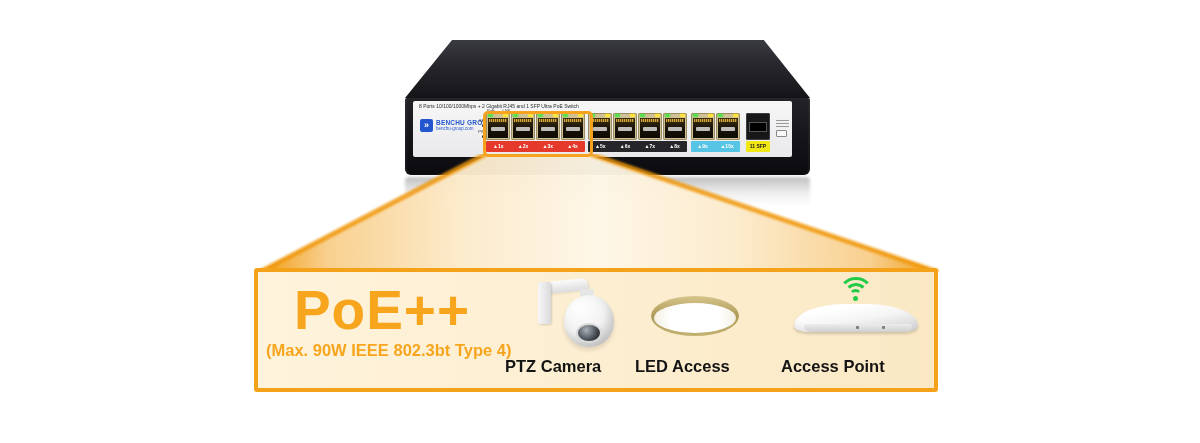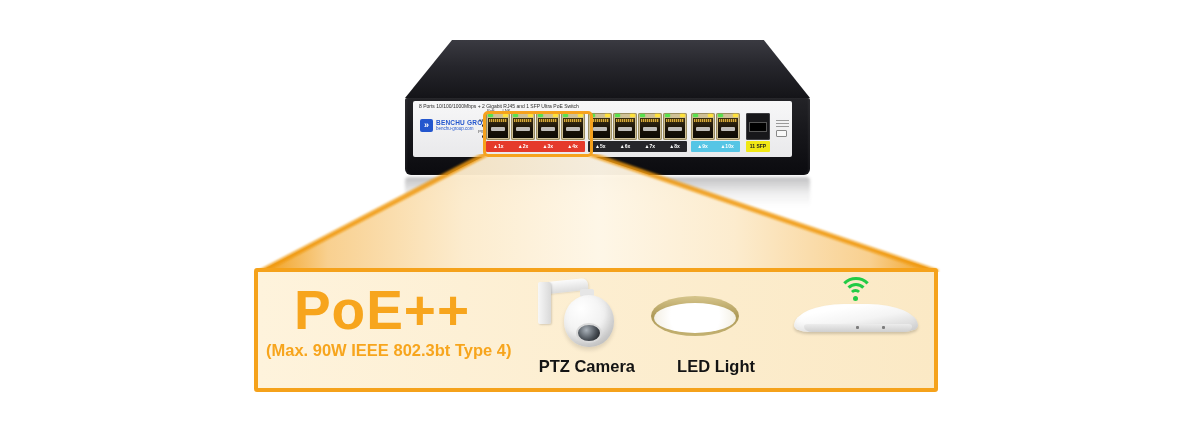--- a/index.html
+++ b/index.html
@@ -79,21 +79,21 @@
     background:linear-gradient(90deg,#FEF3DC 0%,#FBE9C5 100%);z-index:6;}
   .poe-block{position:absolute;left:8px;top:12px;width:232px;text-align:center;}
   .poe-title{font-size:55px;font-weight:bold;color:#F7A51D;line-height:0.95;letter-spacing:1px;}
   .poe-subtitle{font-size:16.5px;font-weight:bold;color:#F7A51D;margin-top:5px;white-space:nowrap;}
 
   .device{position:absolute;height:98px;}
   .device.ptz{left:247px;top:6px;width:130px;}
   .device.ledl{left:377px;top:6px;width:120px;}
   .device.ap{left:523px;top:2px;width:150px;height:102px;}
   .fig{position:relative;height:76px;width:100%;}
-  .dlabel{position:absolute;bottom:0;width:100%;text-align:right;font-size:16.5px;
+  .dlabel{position:absolute;bottom:0;width:100%;text-align:left;font-size:16.5px;
     font-weight:bold;color:#141414;}
 
   
   .cam{position:relative;width:100px;height:74px;margin:0 auto;}
   .cam-plate{position:absolute;left:18px;top:4px;width:13px;height:42px;
     background:linear-gradient(90deg,#f7f7f7,#d9d9d9);border-radius:2px;
     box-shadow:1px 1px 2px rgba(0,0,0,0.15);}
   .cam-arm{position:absolute;left:26px;top:2px;width:42px;height:12px;
     background:linear-gradient(#fbfbfb,#dcdcdc);border-radius:4px 6px 2px 2px;
     transform:rotate(-6deg);box-shadow:1px 1px 2px rgba(0,0,0,0.1);}
@@ -337,35 +337,36 @@
       <div class="dlabel">PTZ Camera</div>
     </div>
 
     <div class="device ledl">
       <div class="fig">
         <div class="lamp">
           <div class="lamp-rim"></div>
           <div class="lamp-face"></div>
         </div>
       </div>
-      <div class="dlabel">LED Light</div>
+      <div class="dlabel">LED Access</div>
     </div>
 
     <div class="device ap">
       <div class="fig">
         <div class="wifi">
           <i class="a1"></i>
             <i class="a2"></i>
             <i class="a3"></i>
             <span class="dot"></span>
         </div>
         <div class="ap-body">
           <div class="ap-shell"></div>
           <div class="ap-base">
             <span class="ap-port p1"></span>
             <span class="ap-port p2"></span>
           </div>
         </div>
       </div>
+      <div class="dlabel">Access Point</div>
     </div>
   </div>
 
 </div>
 
 </body></html>

